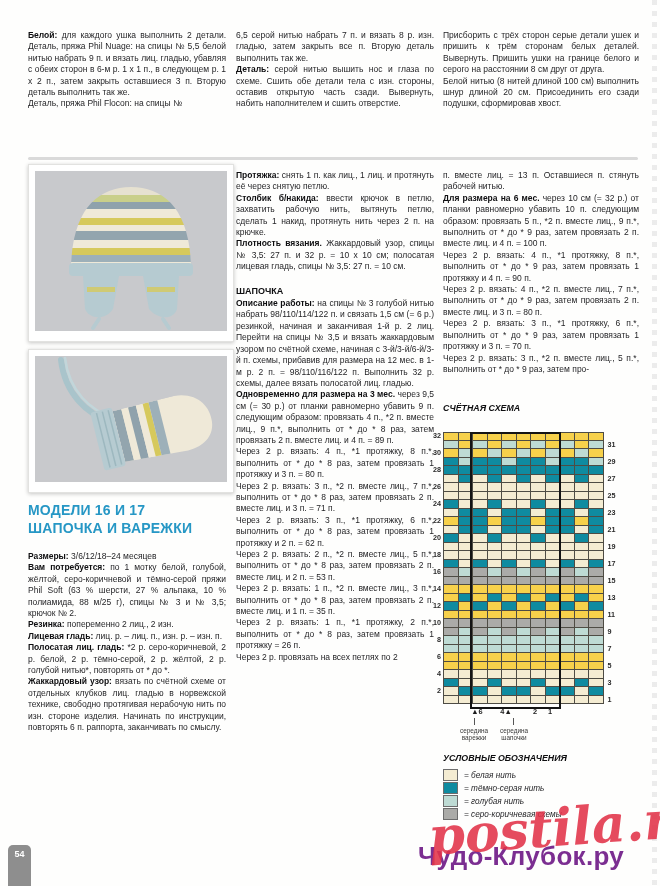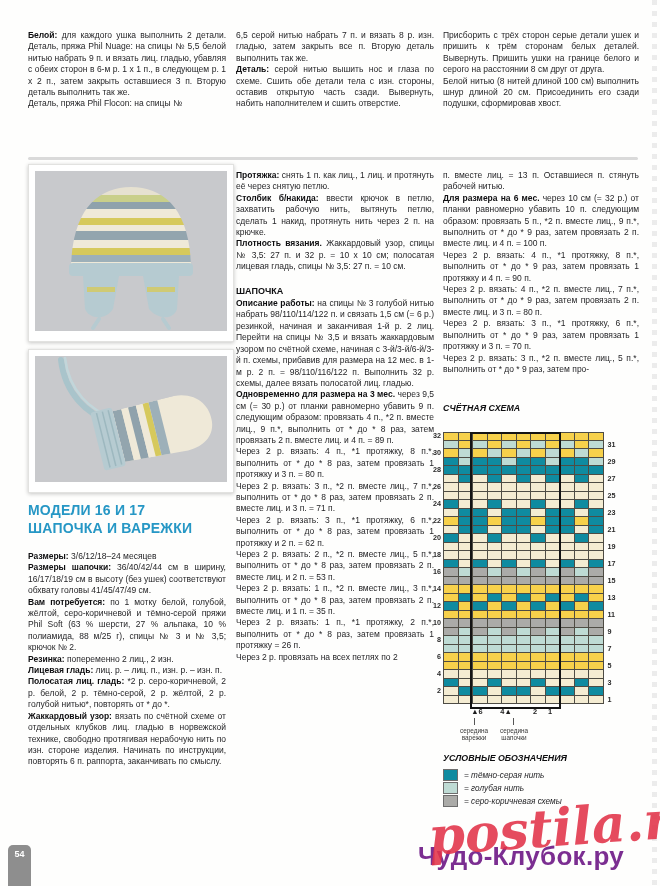--- a/index.html
+++ b/index.html
@@ -131,21 +131,20 @@
     </g>
   </svg>
 </div>
 
 <div id="model-heading">
   <div>МОДЕЛИ 16 И 17</div>
   <div>ШАПОЧКА И ВАРЕЖКИ</div>
 </div>
 <div class="col" id="left-paras">
     <p><b>Размеры: </b>3/6/12/18–24 месяцев</p>
-    <p><b>Размеры шапочки: </b>36/40/42/44 см в ширину, 16/17/18/19 см в высоту (без ушек) соответствуют обхвату головы 41/45/47/49 см.</p>
     <p><b>Вам потребуется: </b>по 1 мотку белой, голубой, жёлтой, серо-коричневой и тёмно-серой пряжи Phil Soft (63 % шерсти, 27 % альпака, 10 % полиамида, 88 м/25 г), спицы № 3 и № 3,5; крючок № 2.</p>
     <p><b>Резинка: </b>попеременно 2 лиц., 2 изн.</p>
     <p><b>Лицевая гладь: </b>лиц. р. – лиц. п., изн. р. – изн. п.</p>
     <p><b>Полосатая лиц. гладь: </b>*2 р. серо-коричневой, 2 р. белой, 2 р. тёмно-серой, 2 р. жёлтой, 2 р. голубой нитью*, повторять от * до *.</p>
     <p><b>Жаккардовый узор: </b>вязать по счётной схеме от отдельных клубков лиц. гладью в норвежской технике, свободно протягивая нерабочую нить по изн. стороне изделия. Начинать по инструкции, повторять 6 п. раппорта, заканчивать по смыслу.</p>
   </div>
 
 <div class="col" id="col2-main">
   <div id="col2-top-paras">
       <p><b>Протяжка: </b>снять 1 п. как лиц., 1 лиц. и протянуть её через снятую петлю.</p>
@@ -737,20 +736,24 @@
   <div class="arrlabel" style="left:56px" id="arrlabel-2">
       <div>середина</div>
       <div>шапочки</div>
     </div>
 </div>
 
 <div id="legend">
   <div id="legend-heading">УСЛОВНЫЕ ОБОЗНАЧЕНИЯ</div>
   <div id="legend-items">
       <div class="leg-item">
+        <span class="swatch" style="background: rgb(244, 236, 210);"></span>
+        <span class="leg-label">= белая нить</span>
+      </div>
+      <div class="leg-item">
         <span class="swatch" style="background: rgb(15, 139, 160);"></span>
         <span class="leg-label">= тёмно-серая нить</span>
       </div>
       <div class="leg-item">
         <span class="swatch" style="background: rgb(190, 219, 212);"></span>
         <span class="leg-label">= голубая нить</span>
       </div>
       <div class="leg-item">
         <span class="swatch" style="background: rgb(171, 171, 168);"></span>
         <span class="leg-label">= серо-коричневая схемы</span>

